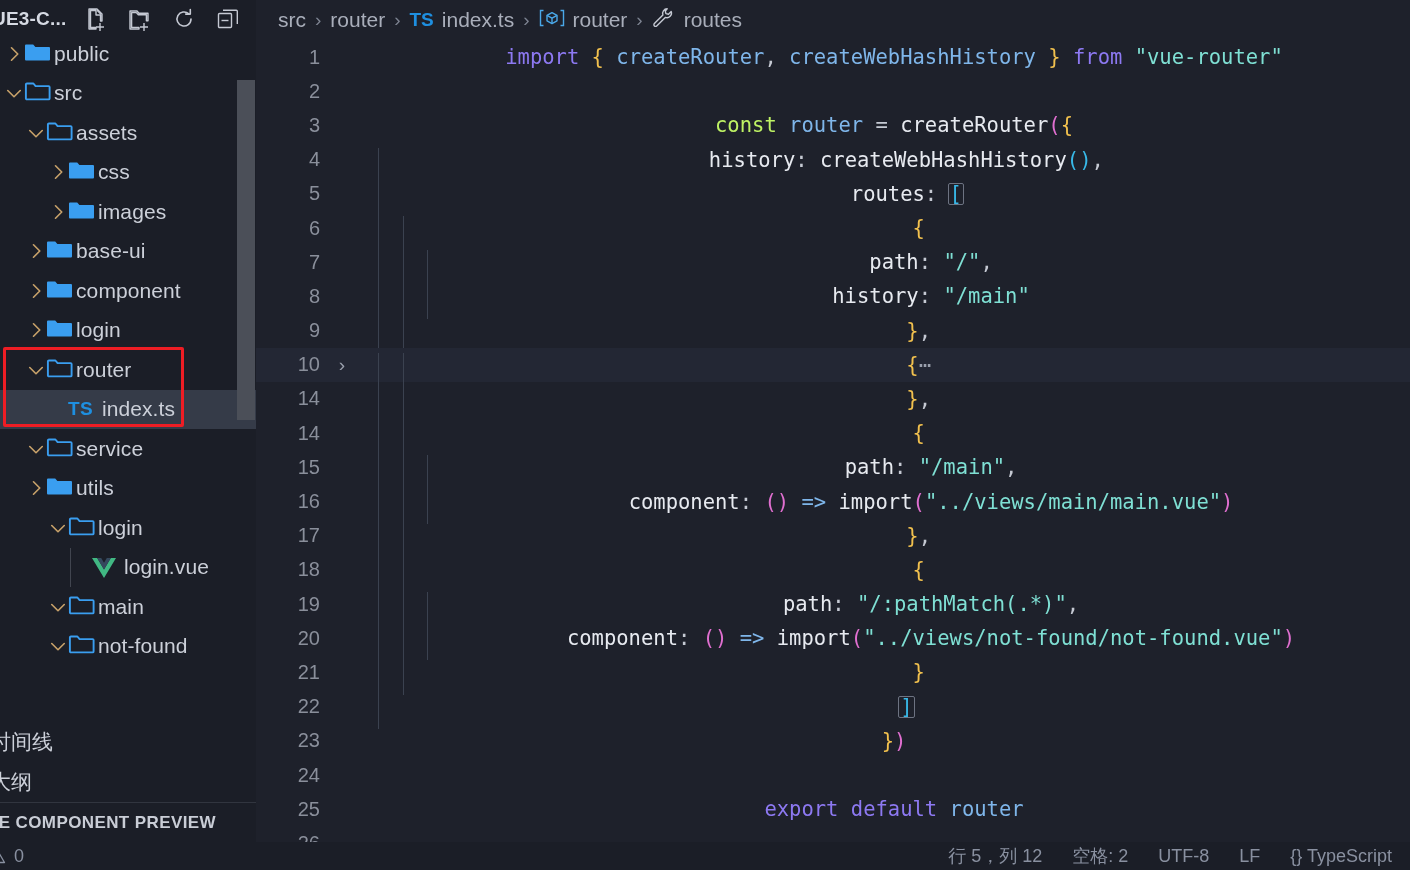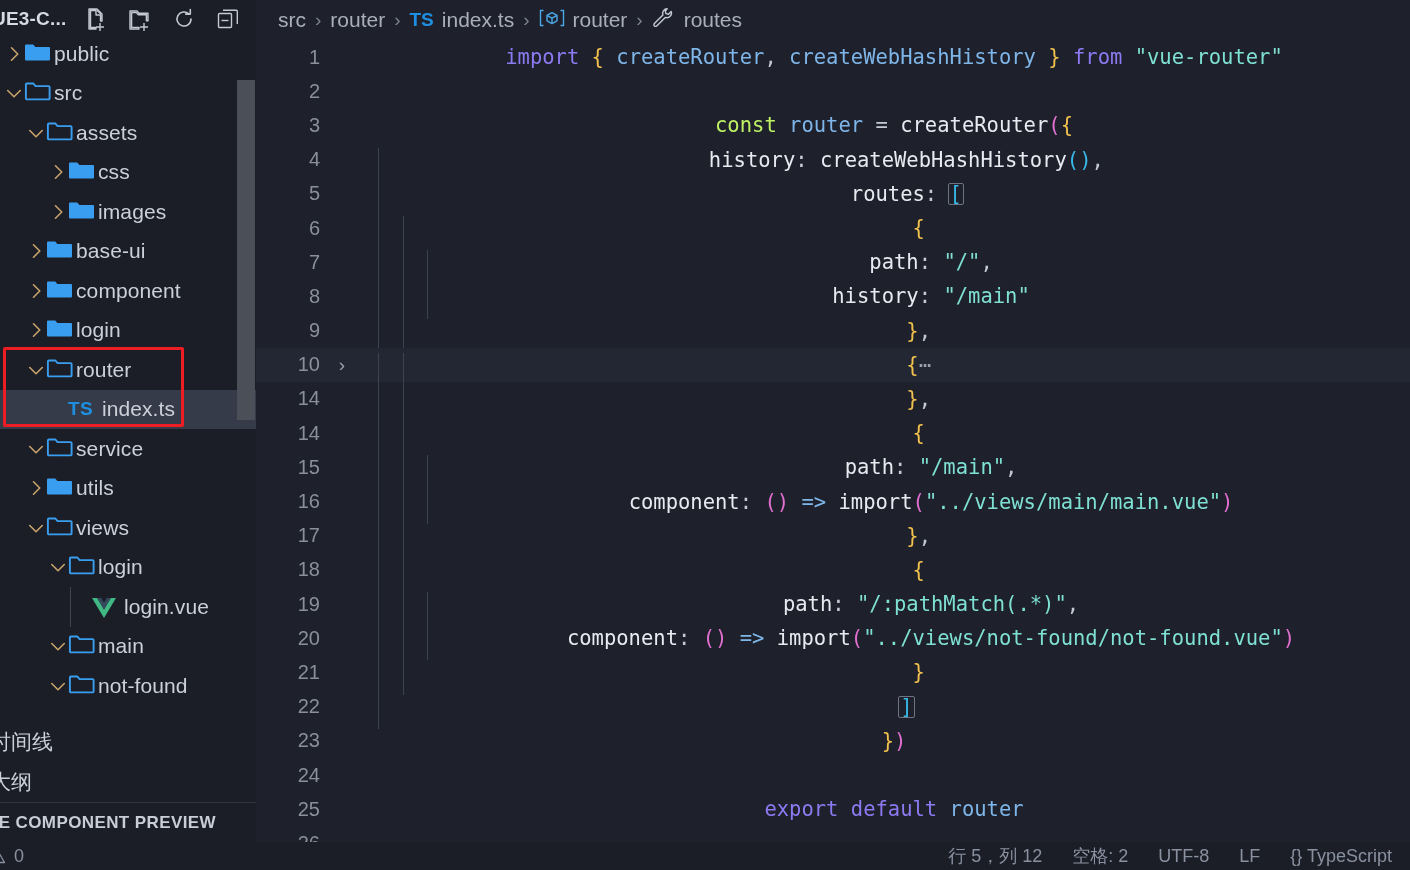--- a/index.html
+++ b/index.html
@@ -321,32 +321,20 @@
           <div style="flex: 0 0 24px;"></div>
           <span class="twisty">
             <svg width="20" height="20" viewBox="0 0 16 16" fill="none" stroke="#c8a26a" stroke-width="1.3" stroke-linecap="round" stroke-linejoin="round">
               <path d="M6 3 L11 8 L6 13"></path>
             </svg>
           </span>
           <span class="ficon"><svg width="28" height="22" viewBox="0 0 28 22">
               <path d="M1 3.5a1 1 0 0 1 1-1h7.2l2.2 2.6H25a1 1 0 0 1 1 1v11.4a1 1 0 0 1-1 1H2a1 1 0 0 1-1-1z" fill="#3a9ef0"></path>
             </svg></span>
           <span class="label">utils</span>
-        </div>
-        <div class="row">
-          <div style="flex: 0 0 24px;"></div>
-          <span class="twisty">
-            <svg width="20" height="20" viewBox="0 0 16 16" fill="none" stroke="#c8a26a" stroke-width="1.3" stroke-linecap="round" stroke-linejoin="round">
-              <path d="M3 6 L8 11 L13 6"></path>
-            </svg>
-          </span>
-          <span class="ficon"><svg width="28" height="22" viewBox="0 0 28 22">
-              <path d="M1.9 3.5a1 1 0 0 1 1-1h6.5l2.2 2.6H24.6a1 1 0 0 1 1 1v11.3a1 1 0 0 1-1 1H2.9a1 1 0 0 1-1-1z" fill="none" stroke="#3a9ef0" stroke-width="1.9" stroke-linejoin="round"></path>
-            </svg></span>
-          <span class="label">views</span>
         </div>
         <div class="row">
           <div style="flex: 0 0 46px;"></div>
           <span class="twisty">
             <svg width="20" height="20" viewBox="0 0 16 16" fill="none" stroke="#c8a26a" stroke-width="1.3" stroke-linecap="round" stroke-linejoin="round">
               <path d="M3 6 L8 11 L13 6"></path>
             </svg>
           </span>
           <span class="ficon"><svg width="28" height="22" viewBox="0 0 28 22">
               <path d="M1.9 3.5a1 1 0 0 1 1-1h6.5l2.2 2.6H24.6a1 1 0 0 1 1 1v11.3a1 1 0 0 1-1 1H2.9a1 1 0 0 1-1-1z" fill="none" stroke="#3a9ef0" stroke-width="1.9" stroke-linejoin="round"></path>

